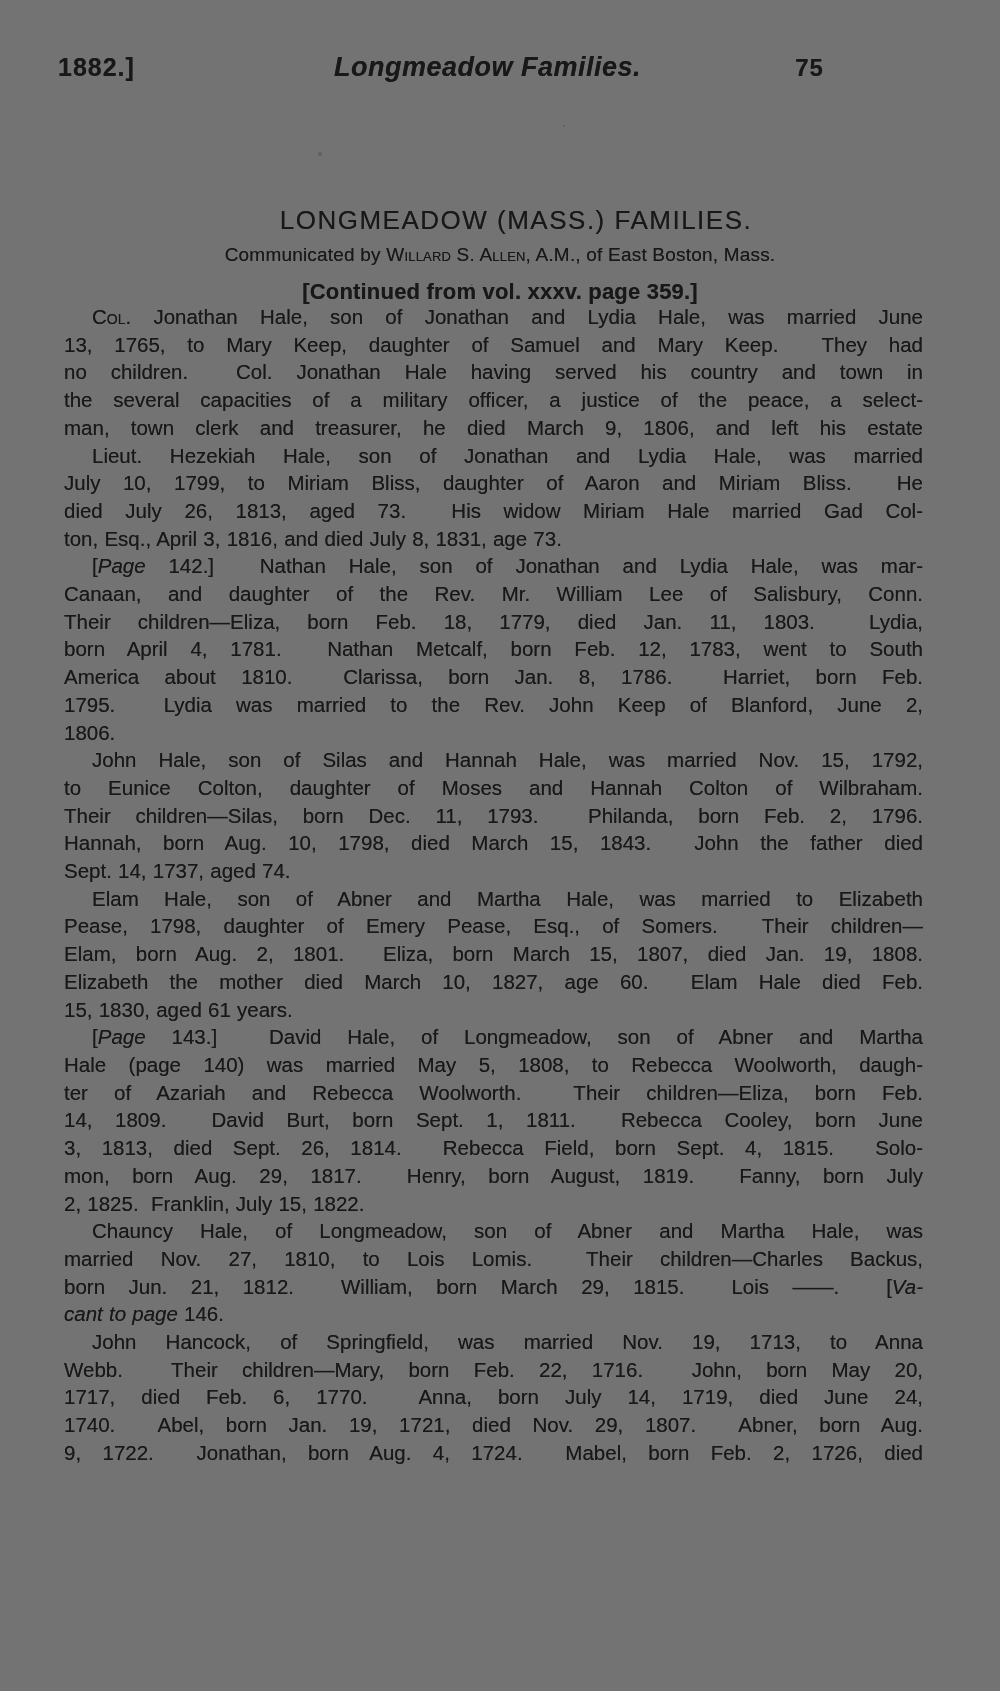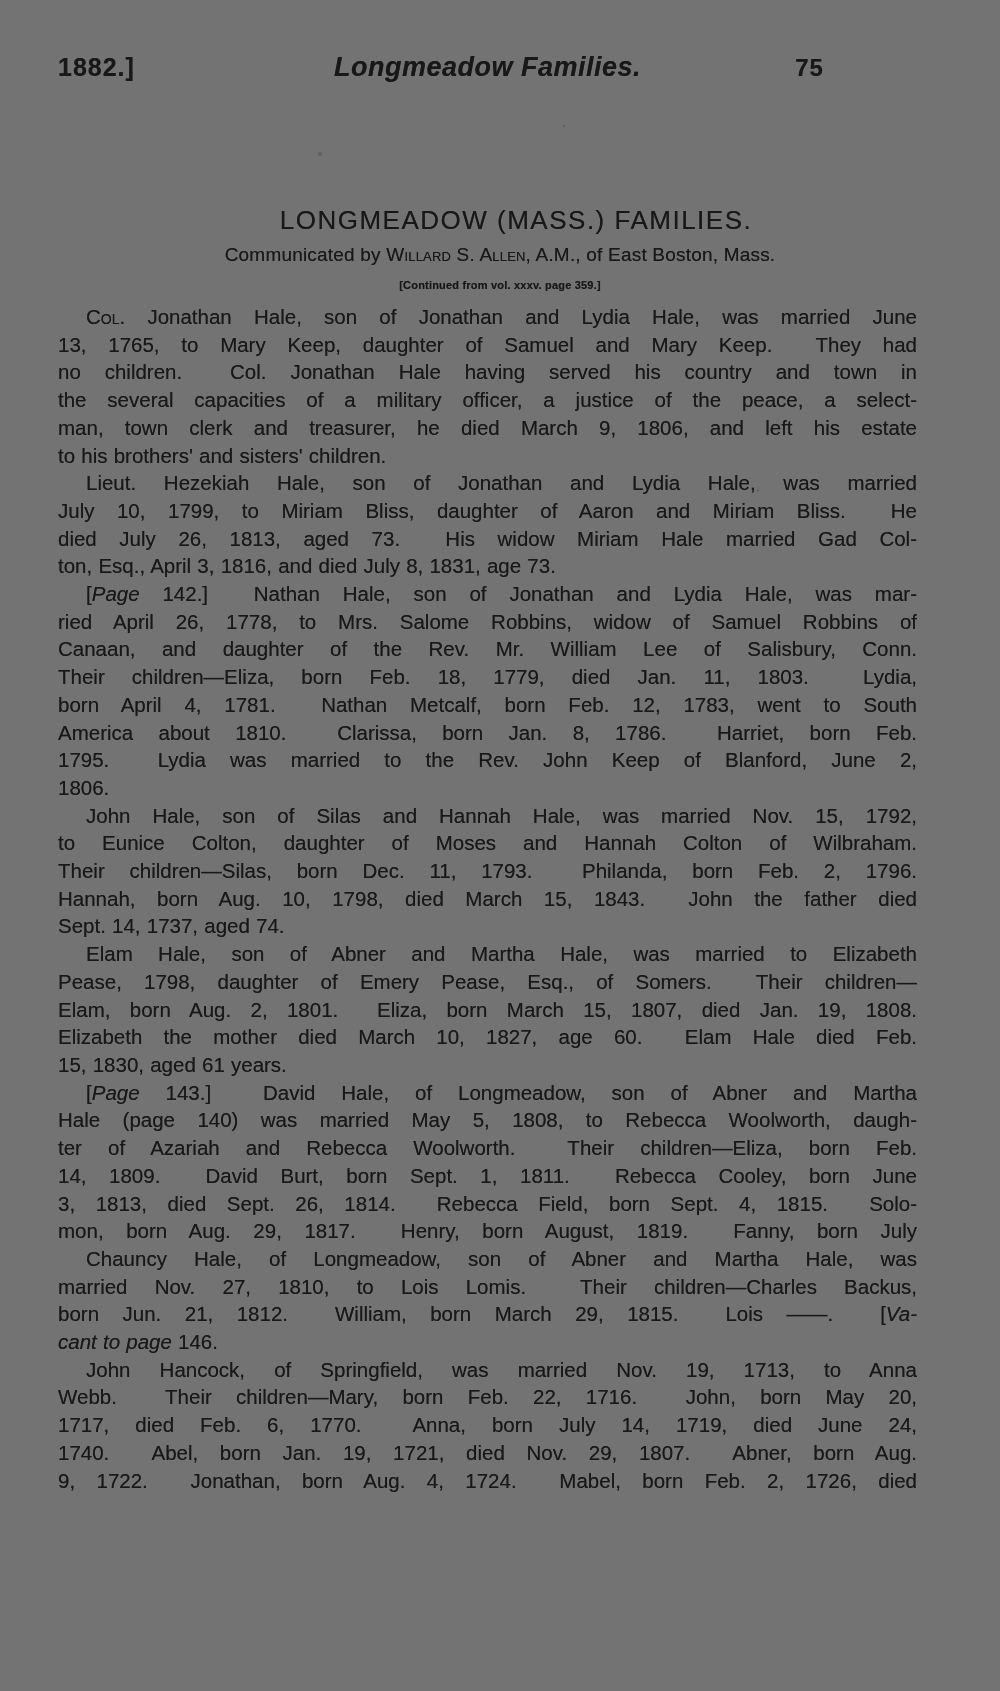--- a/index.html
+++ b/index.html
@@ -38,29 +38,29 @@
     position: absolute;
     top: 244px; left: 0; width: 100%;
     text-align: center;
     font-size: 19px;
     letter-spacing: 0.2px;
   }
   .continuation-note {
     position: absolute;
     top: 279px; left: 0; width: 100%;
     text-align: center;
-    font-size: 11px;
+    font-size: 22px;
     font-weight: bold;
     letter-spacing: 0.2px;
   }
 
   
   .body-text {
     position: absolute;
-    top: 303px; left: 58px;
+    top: 303px; left: 64px;
     width: 859px;
     font-size: 20.5px;
     line-height: 27.7px;
   }
   .line {
     white-space: pre-wrap;
     text-align: justify;
     text-align-last: justify;
     word-spacing: 0.5px;
   }
@@ -93,31 +93,29 @@
 
   <div class="continuation-note">[Continued from vol. xxxv. page 359.]</div>
 
   <div class="body-text">
       <div>
         <div class="line first"><span class="sc">Col.</span><span> Jonathan Hale, son of Jonathan and Lydia Hale, was married June</span></div>
         <div class="line"><span>13, 1765, to Mary Keep, daughter of Samuel and Mary Keep.  They had</span></div>
         <div class="line"><span>no children.  Col. Jonathan Hale having served his country and town in</span></div>
         <div class="line"><span>the several capacities of a military officer, a justice of the peace, a select-</span></div>
         <div class="line"><span>man, town clerk and treasurer, he died March 9, 1806, and left his estate</span></div>
-        <div class="line last"><span>to his brothers' and sisters' children.</span></div>
       </div>
       <div>
         <div class="line first"><span>Lieut. Hezekiah Hale, son of Jonathan and Lydia Hale, was married</span></div>
         <div class="line"><span>July 10, 1799, to Miriam Bliss, daughter of Aaron and Miriam Bliss.  He</span></div>
         <div class="line"><span>died July 26, 1813, aged 73.  His widow Miriam Hale married Gad Col-</span></div>
         <div class="line last"><span>ton, Esq., April 3, 1816, and died July 8, 1831, age 73.</span></div>
       </div>
       <div>
         <div class="line first"><span>[</span><span class="it">Page</span><span> 142.]  Nathan Hale, son of Jonathan and Lydia Hale, was mar-</span></div>
-        <div class="line"><span>ried April 26, 1778, to Mrs. Salome Robbins, widow of Samuel Robbins of</span></div>
         <div class="line"><span>Canaan, and daughter of the Rev. Mr. William Lee of Salisbury, Conn.</span></div>
         <div class="line"><span>Their children—Eliza, born Feb. 18, 1779, died Jan. 11, 1803.  Lydia,</span></div>
         <div class="line"><span>born April 4, 1781.  Nathan Metcalf, born Feb. 12, 1783, went to South</span></div>
         <div class="line"><span>America about 1810.  Clarissa, born Jan. 8, 1786.  Harriet, born Feb.</span></div>
         <div class="line"><span>1795.  Lydia was married to the Rev. John Keep of Blanford, June 2,</span></div>
         <div class="line last"><span>1806.</span></div>
       </div>
       <div>
         <div class="line first"><span>John Hale, son of Silas and Hannah Hale, was married Nov. 15, 1792,</span></div>
         <div class="line"><span>to Eunice Colton, daughter of Moses and Hannah Colton of Wilbraham.</span></div>
@@ -132,20 +130,21 @@
         <div class="line"><span>Elizabeth the mother died March 10, 1827, age 60.  Elam Hale died Feb.</span></div>
         <div class="line last"><span>15, 1830, aged 61 years.</span></div>
       </div>
       <div>
         <div class="line first"><span>[</span><span class="it">Page</span><span> 143.]  David Hale, of Longmeadow, son of Abner and Martha</span></div>
         <div class="line"><span>Hale (page 140) was married May 5, 1808, to Rebecca Woolworth, daugh-</span></div>
         <div class="line"><span>ter of Azariah and Rebecca Woolworth.  Their children—Eliza, born Feb.</span></div>
         <div class="line"><span>14, 1809.  David Burt, born Sept. 1, 1811.  Rebecca Cooley, born June</span></div>
         <div class="line"><span>3, 1813, died Sept. 26, 1814.  Rebecca Field, born Sept. 4, 1815.  Solo-</span></div>
         <div class="line"><span>mon, born Aug. 29, 1817.  Henry, born August, 1819.  Fanny, born July</span></div>
+        <div class="line last"><span>2, 1825.  Franklin, July 15, 1822.</span></div>
       </div>
       <div>
         <div class="line first"><span>Chauncy Hale, of Longmeadow, son of Abner and Martha Hale, was</span></div>
         <div class="line"><span>married Nov. 27, 1810, to Lois Lomis.  Their children—Charles Backus,</span></div>
         <div class="line"><span>born Jun. 21, 1812.  William, born March 29, 1815.  Lois ——.  [</span><span class="it">Va-</span></div>
         <div class="line last"><span class="it">cant to page</span><span> 146.</span></div>
       </div>
       <div>
         <div class="line first"><span>John Hancock, of Springfield, was married Nov. 19, 1713, to Anna</span></div>
         <div class="line"><span>Webb.  Their children—Mary, born Feb. 22, 1716.  John, born May 20,</span></div>

